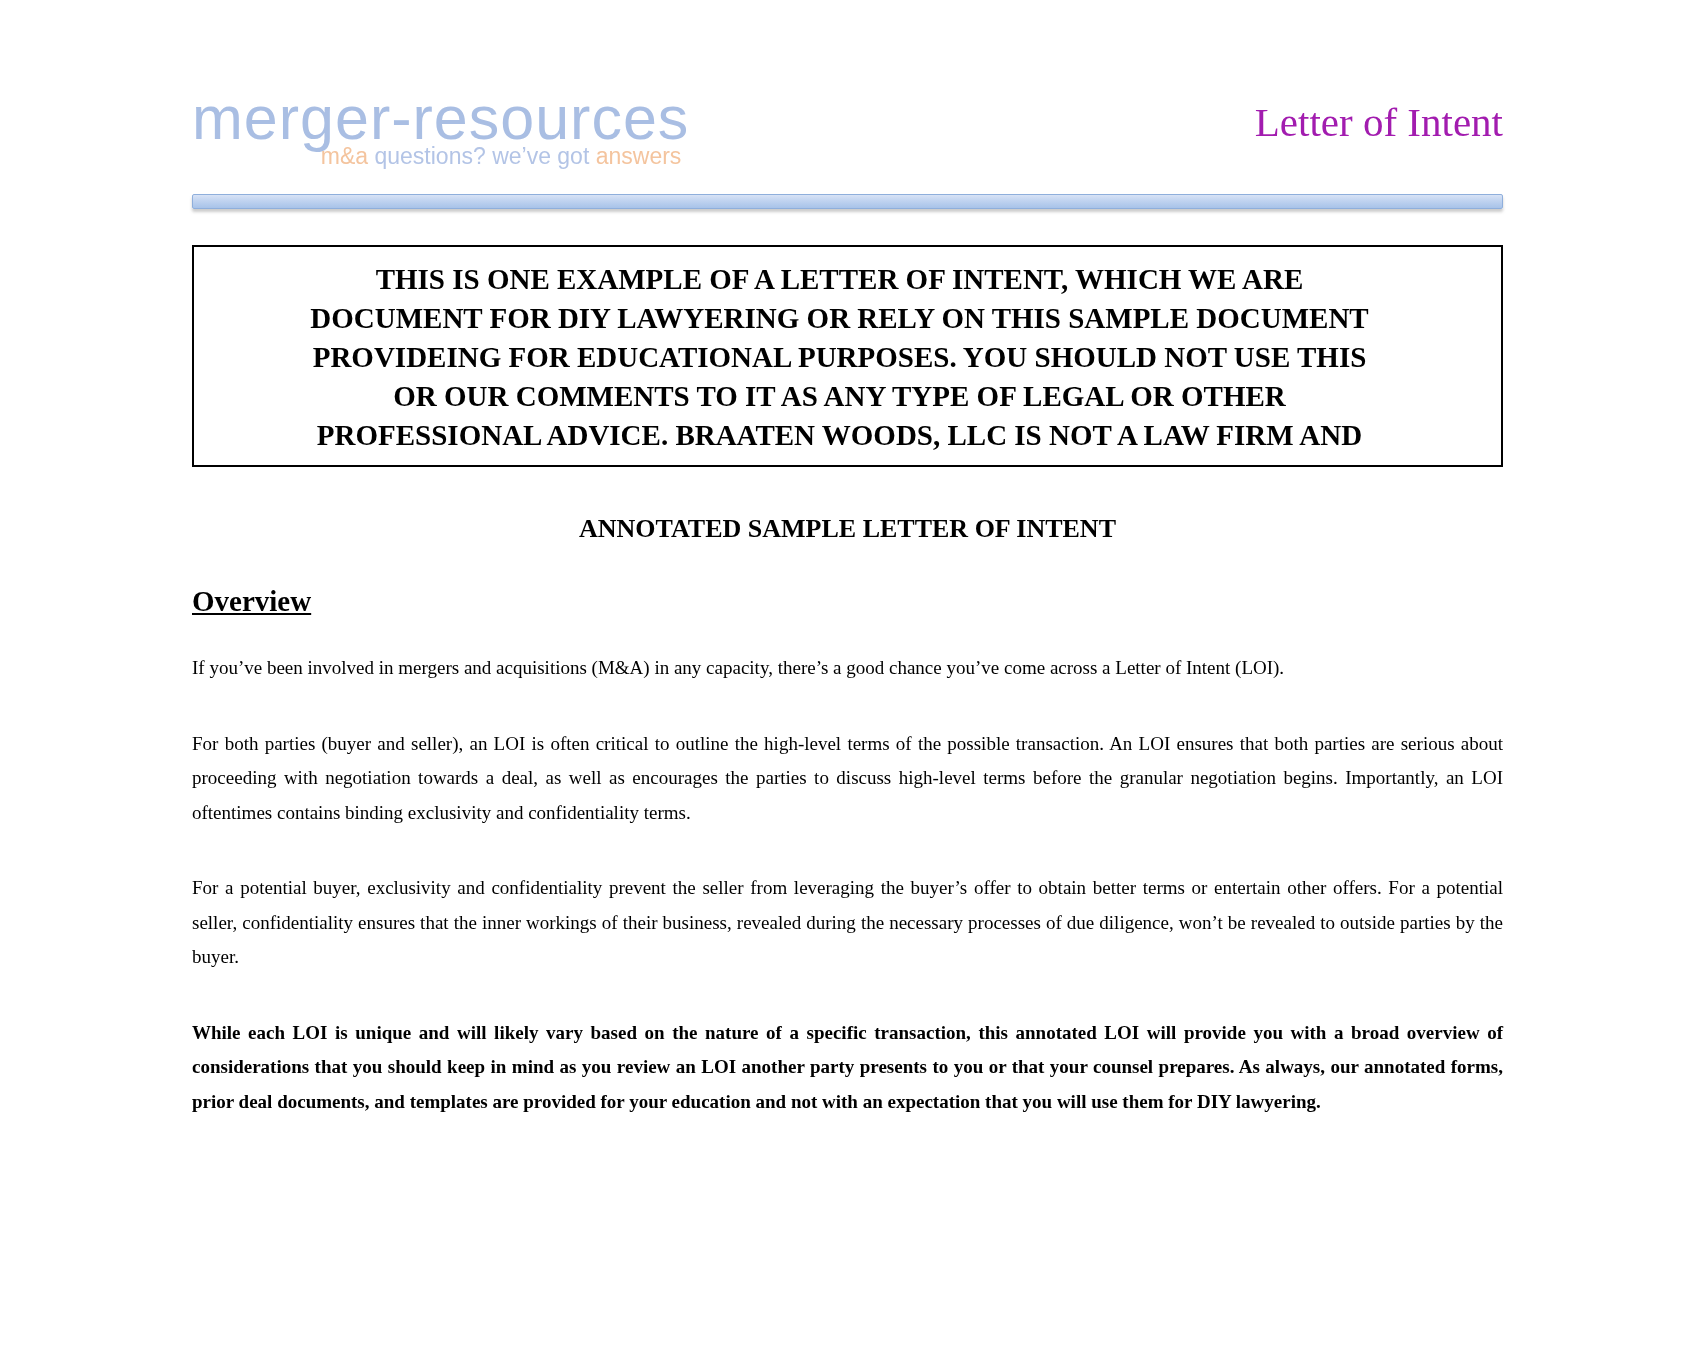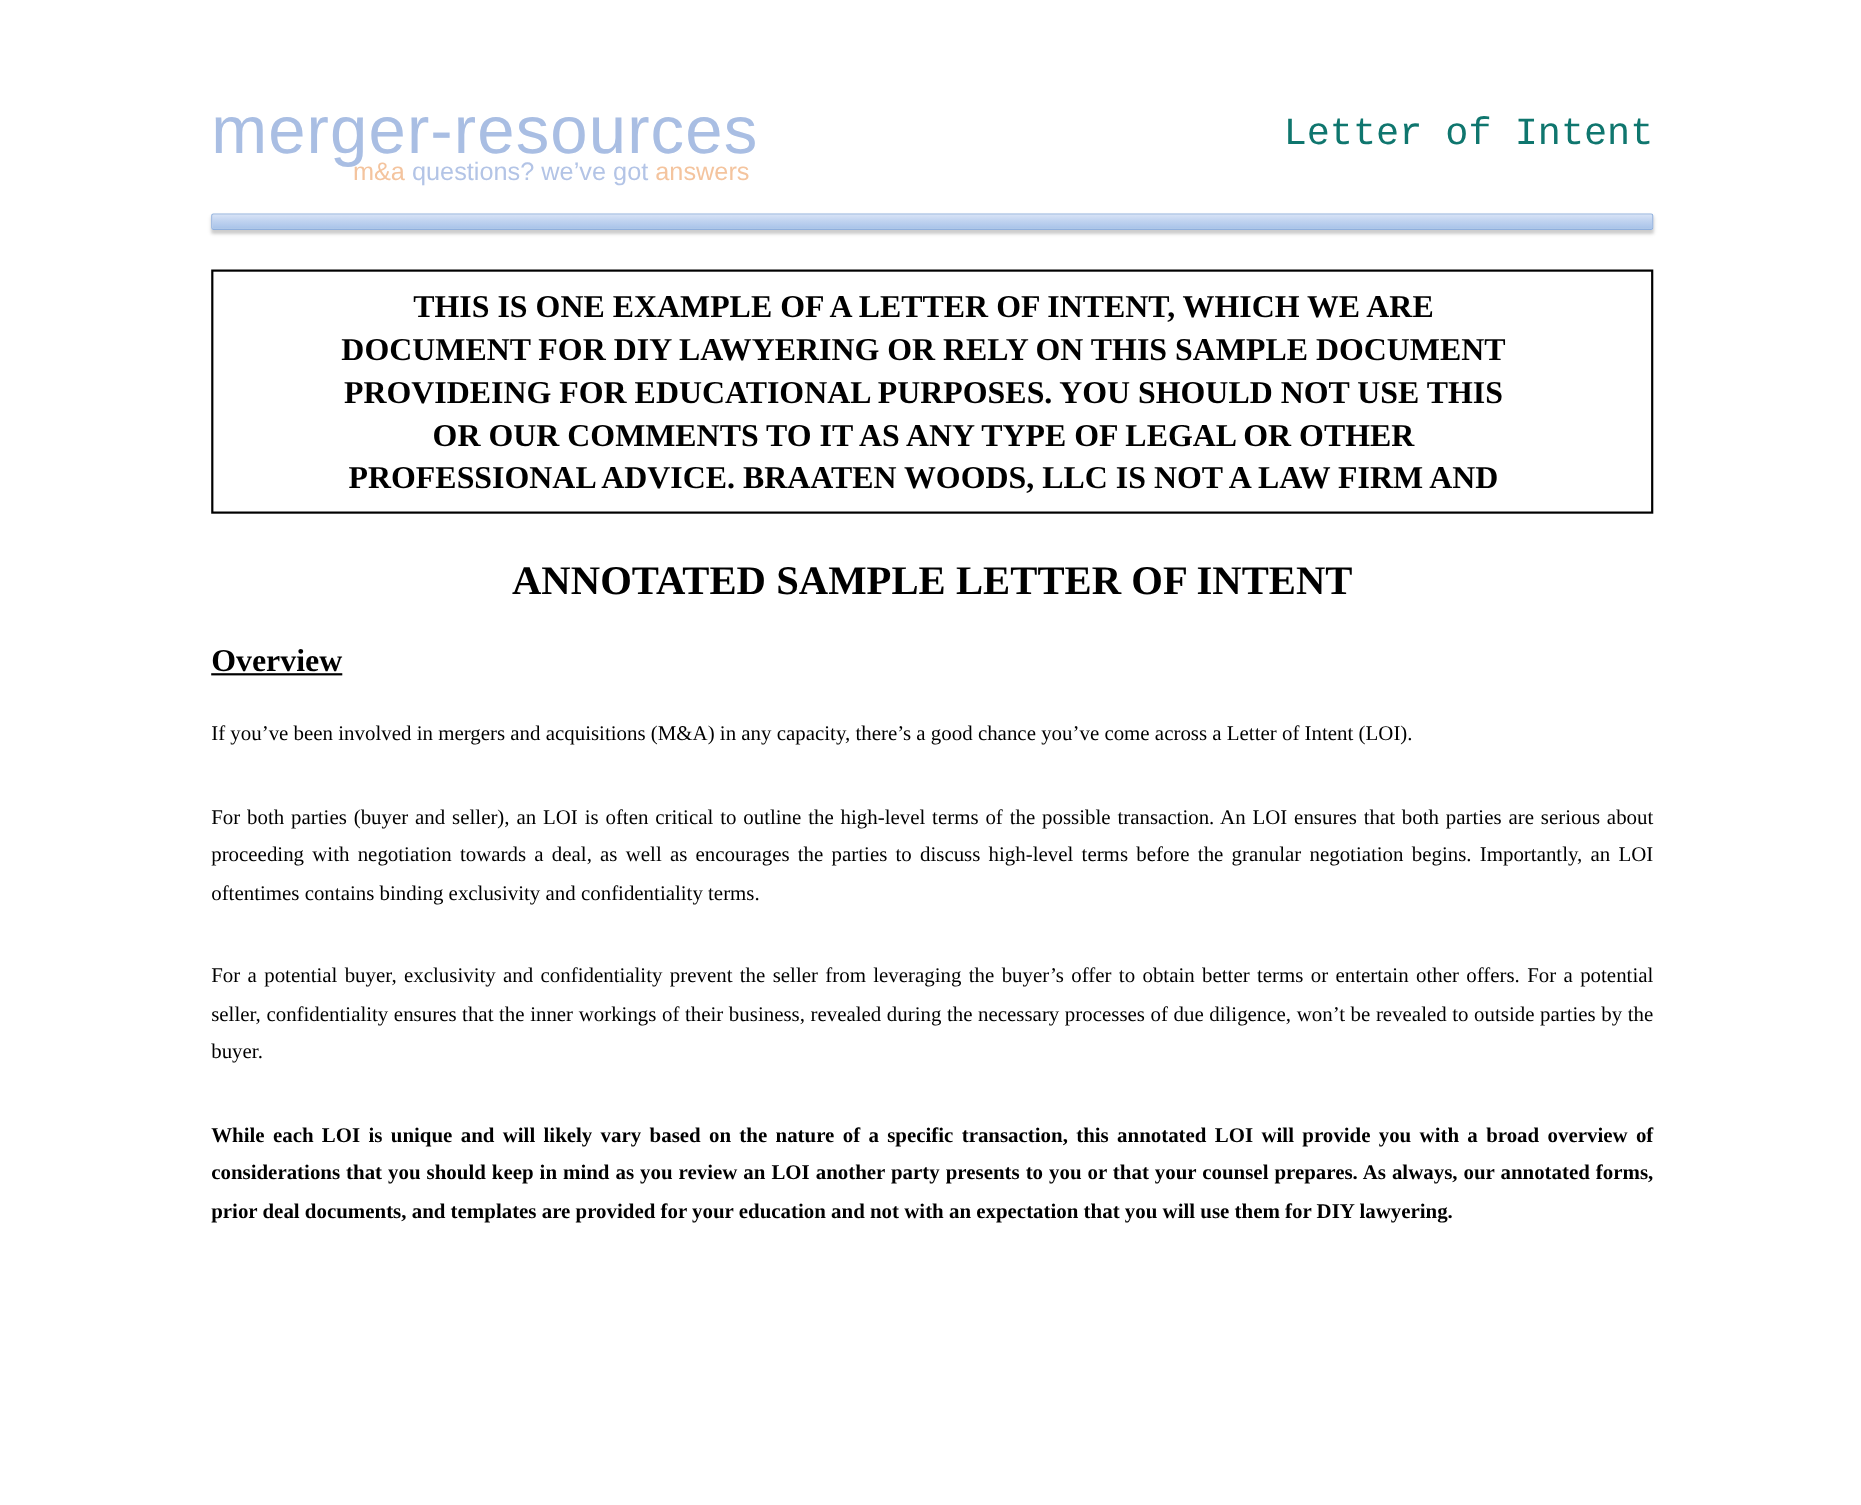--- a/index.html
+++ b/index.html
@@ -34,25 +34,25 @@
     font-family: "Liberation Sans", sans-serif;
     font-size: 23px;
     line-height: 22px;
     margin-top: -3px;
     padding-right: 8px;
     text-align: right;
     color: #b3c4e6;
   }
   .tag-peach { color: #f4c49e; }
   .doc-title {
-    font-family: Liberation Mono, monospace;
-    font-size: 35px;
+    font-family: Liberation Serif, serif;
+    font-size: 41px;
     line-height: 38px;
     margin-top: 15px;
-    color: #0f766e;
+    color: #a21caf;
   }
 
   
   .blue-bar {
     margin-top: 27px;
     height: 13px;
     border: 1px solid #8fafdc;
     border-radius: 2px;
     background: linear-gradient(to bottom, #d8e3f6 0%, #c0d3f0 45%, #a8c3e9 100%);
     box-shadow: 0 3px 3px rgba(110, 110, 110, 0.35);
@@ -69,21 +69,21 @@
     font-weight: bold;
     font-size: 29px;
     line-height: 39px;
     white-space: nowrap;
   }
 
   
   .main-title {
     margin: 42px 0 0 0;
     text-align: center;
-    font-size: 37px;
+    font-size: 26px;
     line-height: 39px;
     font-weight: bold;
   }
   .overview-heading {
     margin: 36px 0 33px 0;
     font-size: 29px;
     line-height: 34px;
     font-weight: bold;
     text-decoration: underline;
   }

